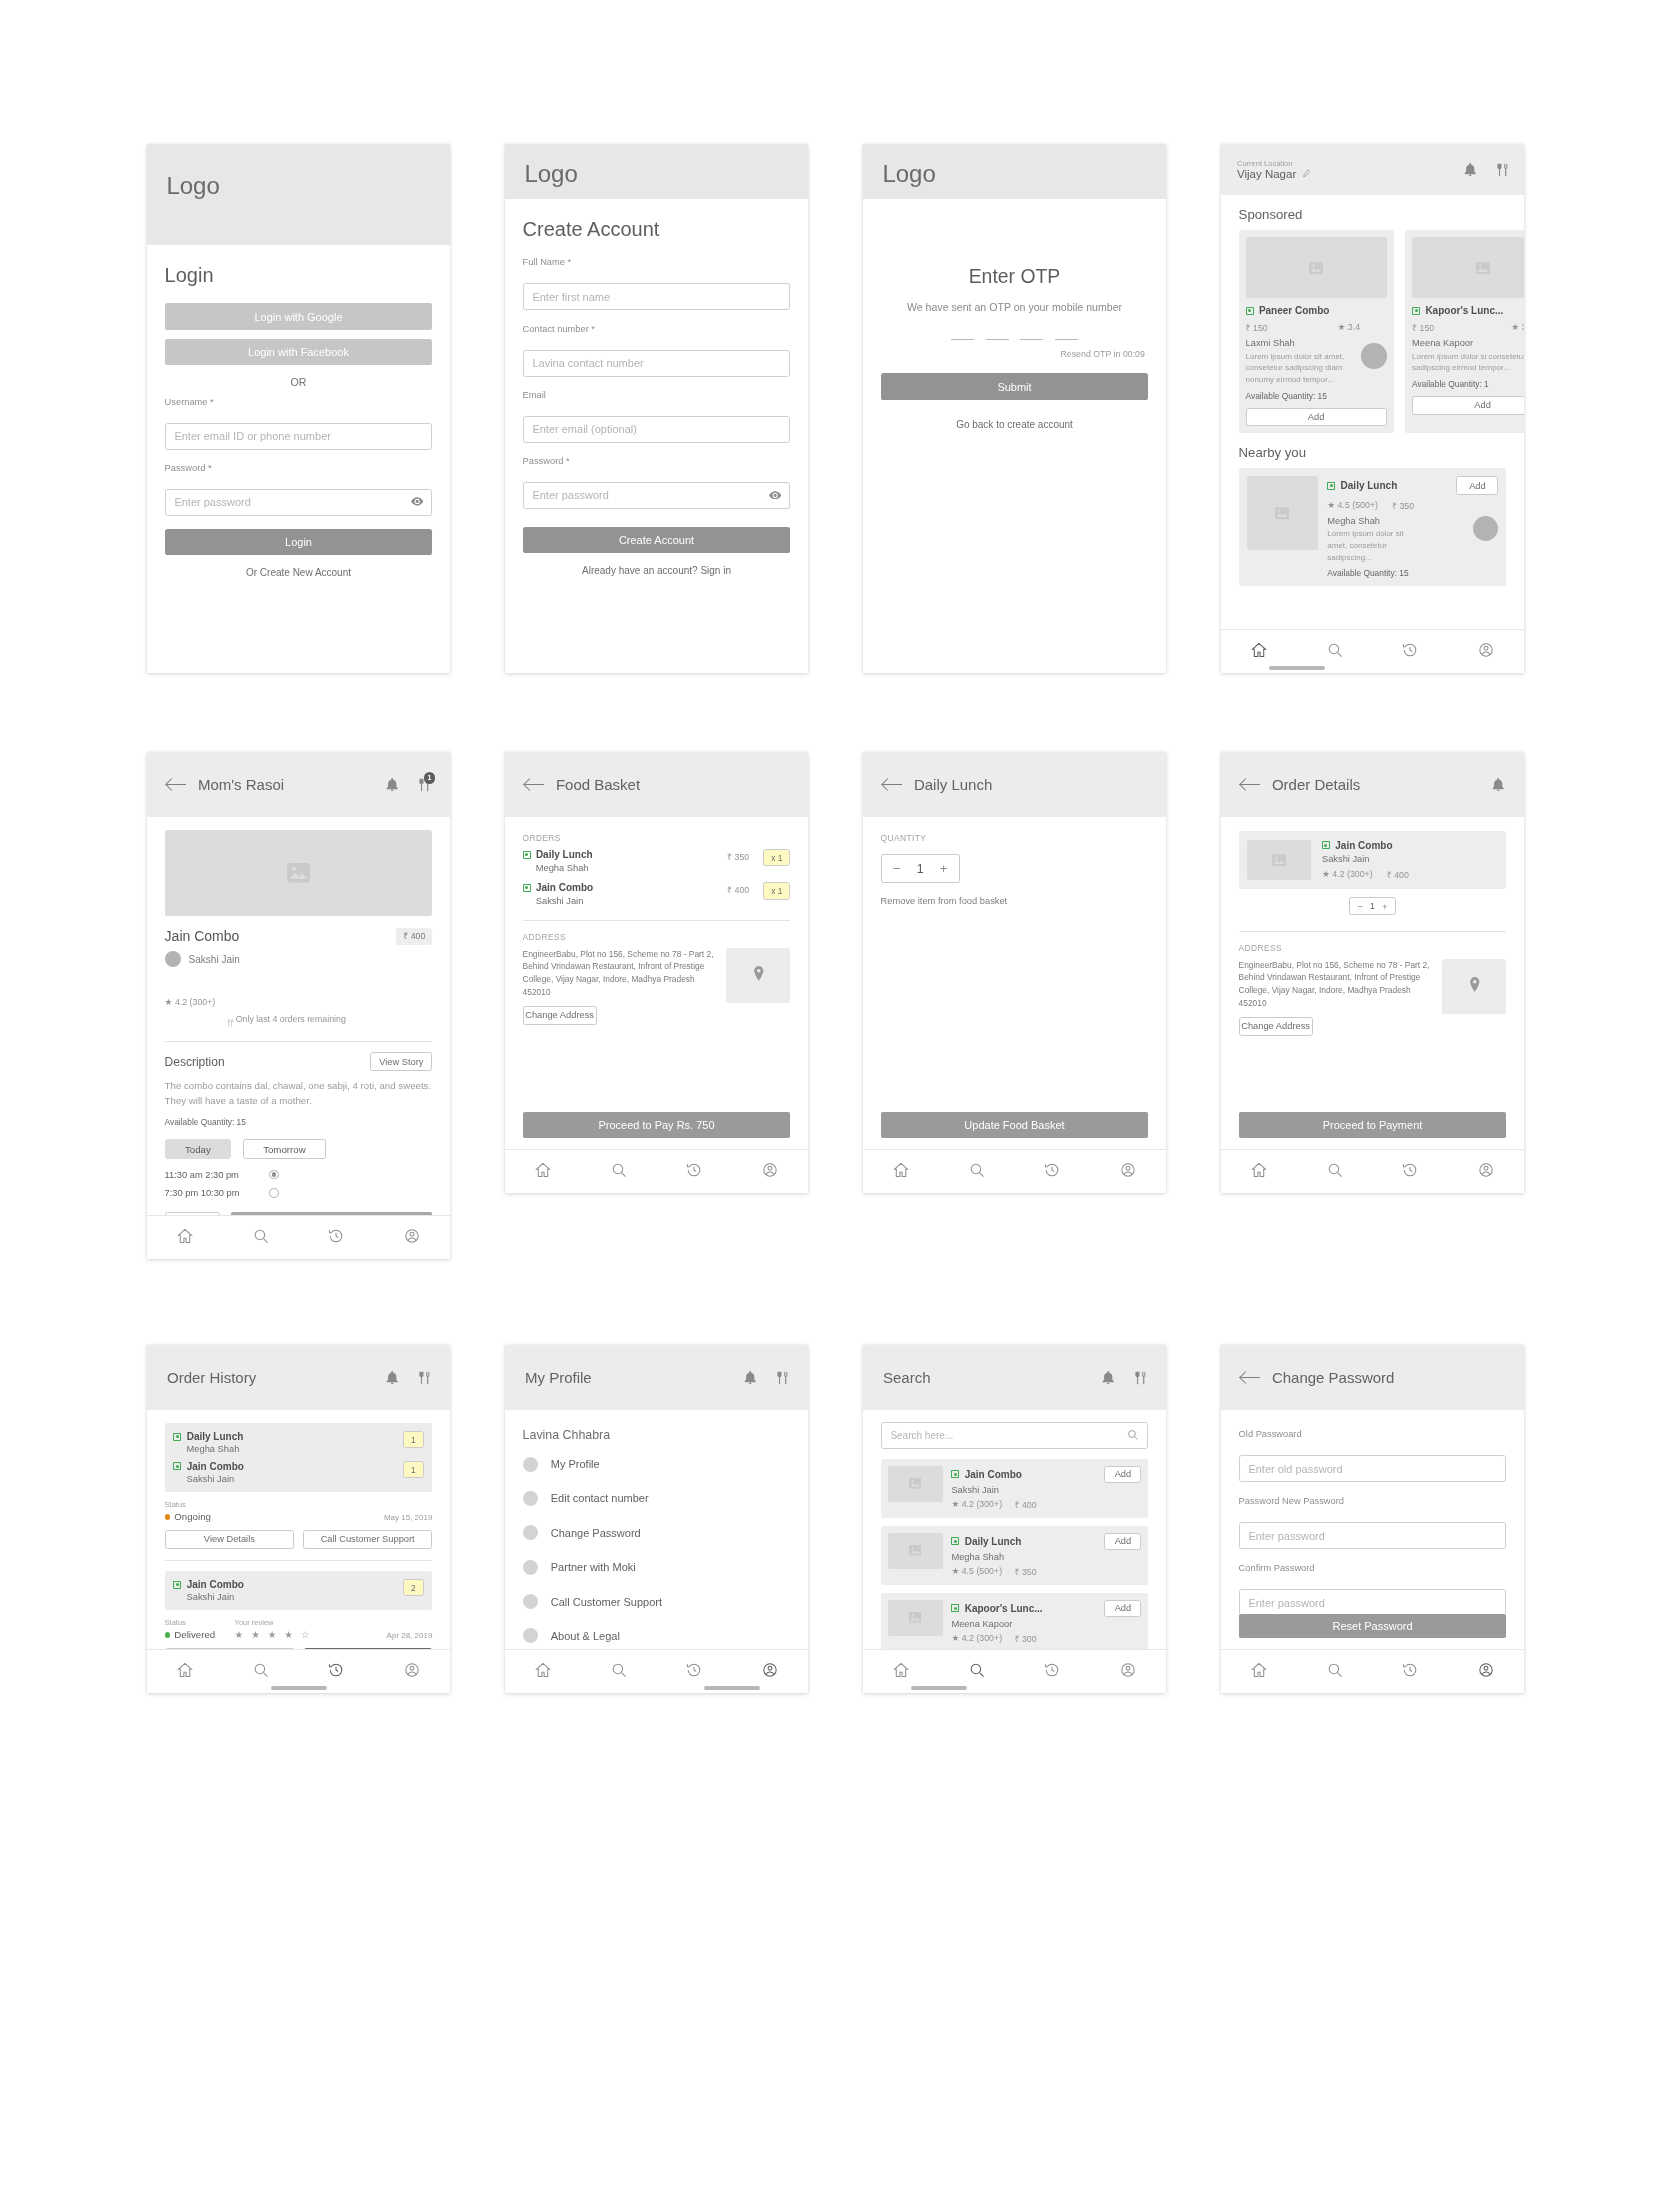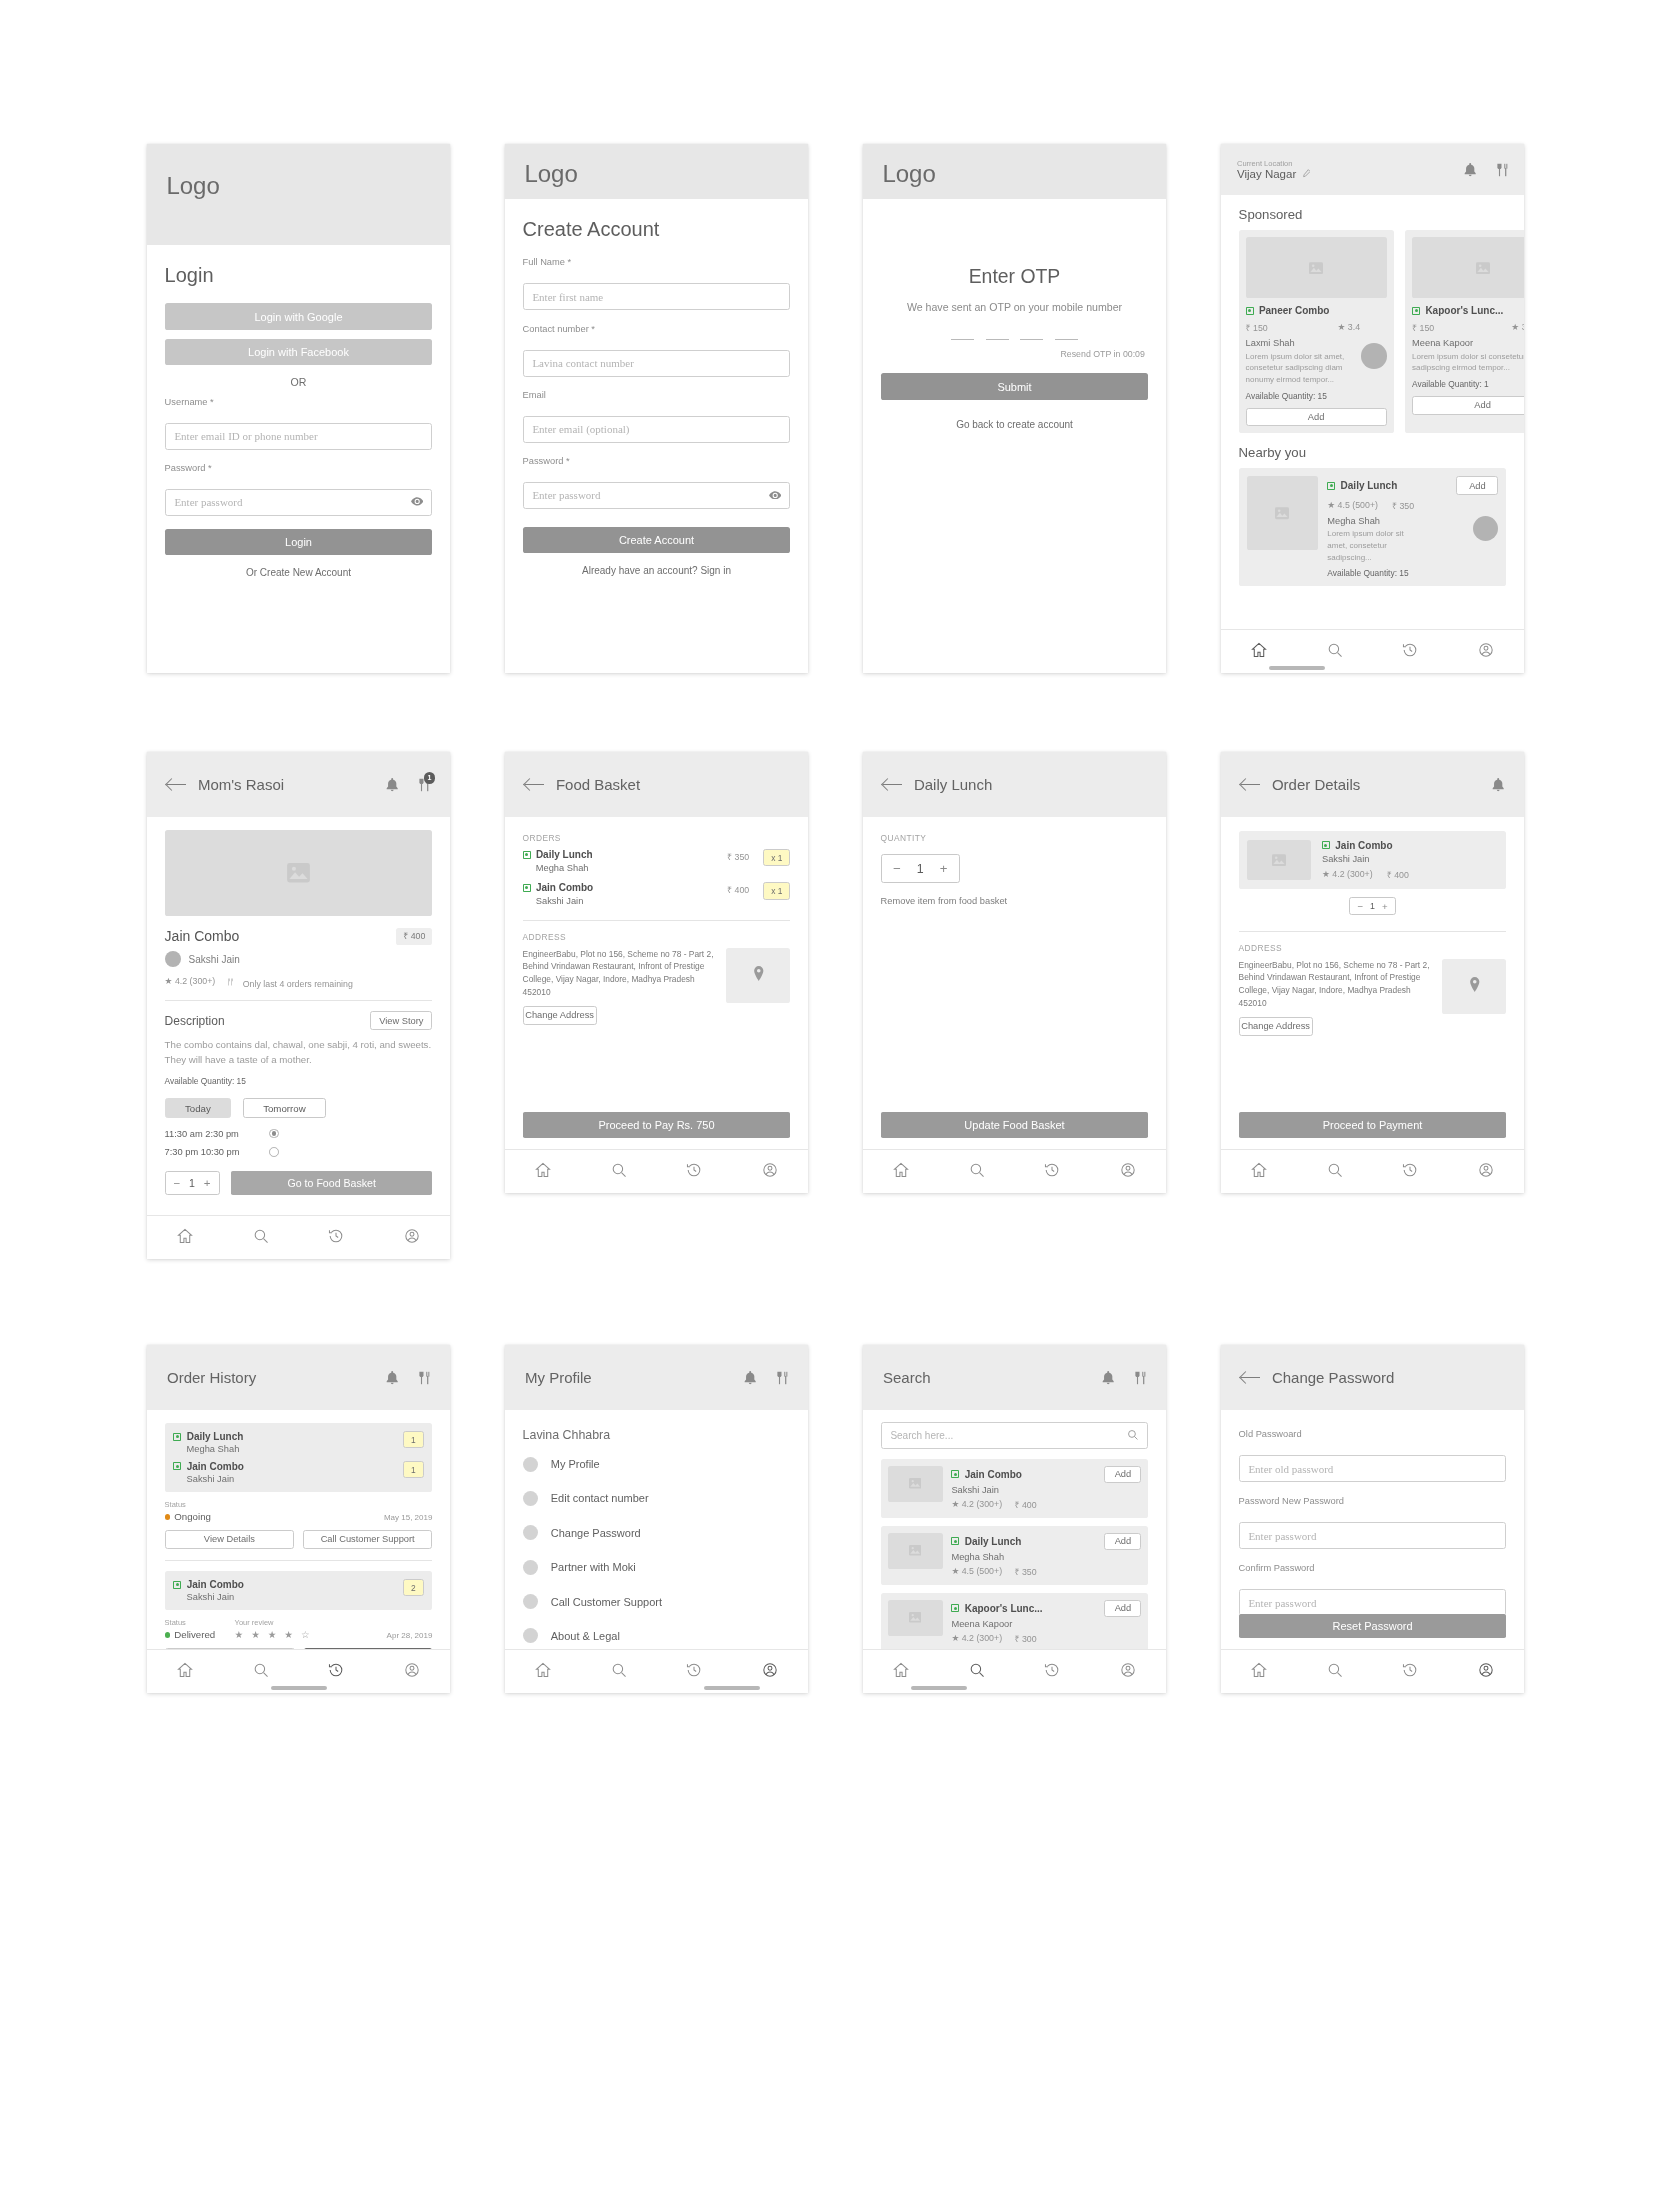--- a/index.html
+++ b/index.html
@@ -72,21 +72,21 @@
   .body { flex: 1 1 auto; padding: 0 17.6px; overflow: hidden; position: relative; }
 
   h2.screen-title { font-size: 20px; font-weight: 400; color: #5e5e5e; margin: 19.4px 0 16px; }
 
   .field { margin-bottom: 13.2px; }
   .field label { display: block; font-size: 9.3px; color: #8e8e8e; margin-bottom: 4.4px; }
   .inp {
     width: 100%; height: 27px; border: 0.9px solid #cfcfcf; border-radius: 2.6px;
     background: #fff; padding: 0 8.8px; font-size: 11px; color: #b4b4b4;
     display: flex; align-items: center; position: relative;
-    font-family: Liberation Serif, serif;
+    font-family: Liberation Sans, sans-serif;
     margin-top: 16px;
   }
   .inp .eye { position: absolute; right: 8px; top: 50%; transform: translateY(-50%); }
 
   .btn {
     width: 100%; height: 26.5px; border-radius: 2.6px; border: none;
     display: flex; align-items: center; justify-content: center;
     font-size: 11px; cursor: pointer; font-family: "Liberation Sans", sans-serif;
   }
   .btn-gray-light { background: #c6c6c6; color: #fff; }
@@ -471,21 +471,21 @@
         <div style="display:flex;align-items:center;margin-top:11.5px;">
           <div style="font-size:14px;color:#555;">Jain Combo</div>
           <div style="margin-left:auto;background:#eeeeee;border-radius:2.6px;padding:2.6px 7px;font-size:8.8px;color:#7b7b7b;">₹ 400</div>
         </div>
         <div style="display:flex;align-items:center;gap:8px;margin-top:6.2px;">
           <div class="avatar" style="width:16px;height:16px;"></div>
           <span style="font-size:10px;color:#7d7d7d;">Sakshi Jain</span>
         </div>
         <div style="display:flex;align-items:center;gap:11.5px;margin-top:6.2px;">
           <span class="meta">★ 4.2 (300+)</span>
-          <span style="display:flex;align-items:flex-end;gap:9px;">
+          <span style="display:flex;align-items:flex-start;gap:2px;margin-top:41px;">
             <span><svg width="7" height="8" viewBox="0 0 18 20">
                   <rect x="3" y="1" width="1.4" height="18" fill="#a5a5a5"></rect>
                   <rect x="6" y="1" width="1.4" height="7" fill="#a5a5a5"></rect>
                   <rect x="11" y="1" width="1.4" height="18" fill="#a5a5a5"></rect>
                   <rect x="14" y="1" width="1.4" height="7" fill="#a5a5a5"></rect>
                 </svg></span>
             <span class="meta">Only last 4 orders remaining</span>
           </span>
         </div>
         <div class="divider"></div>

